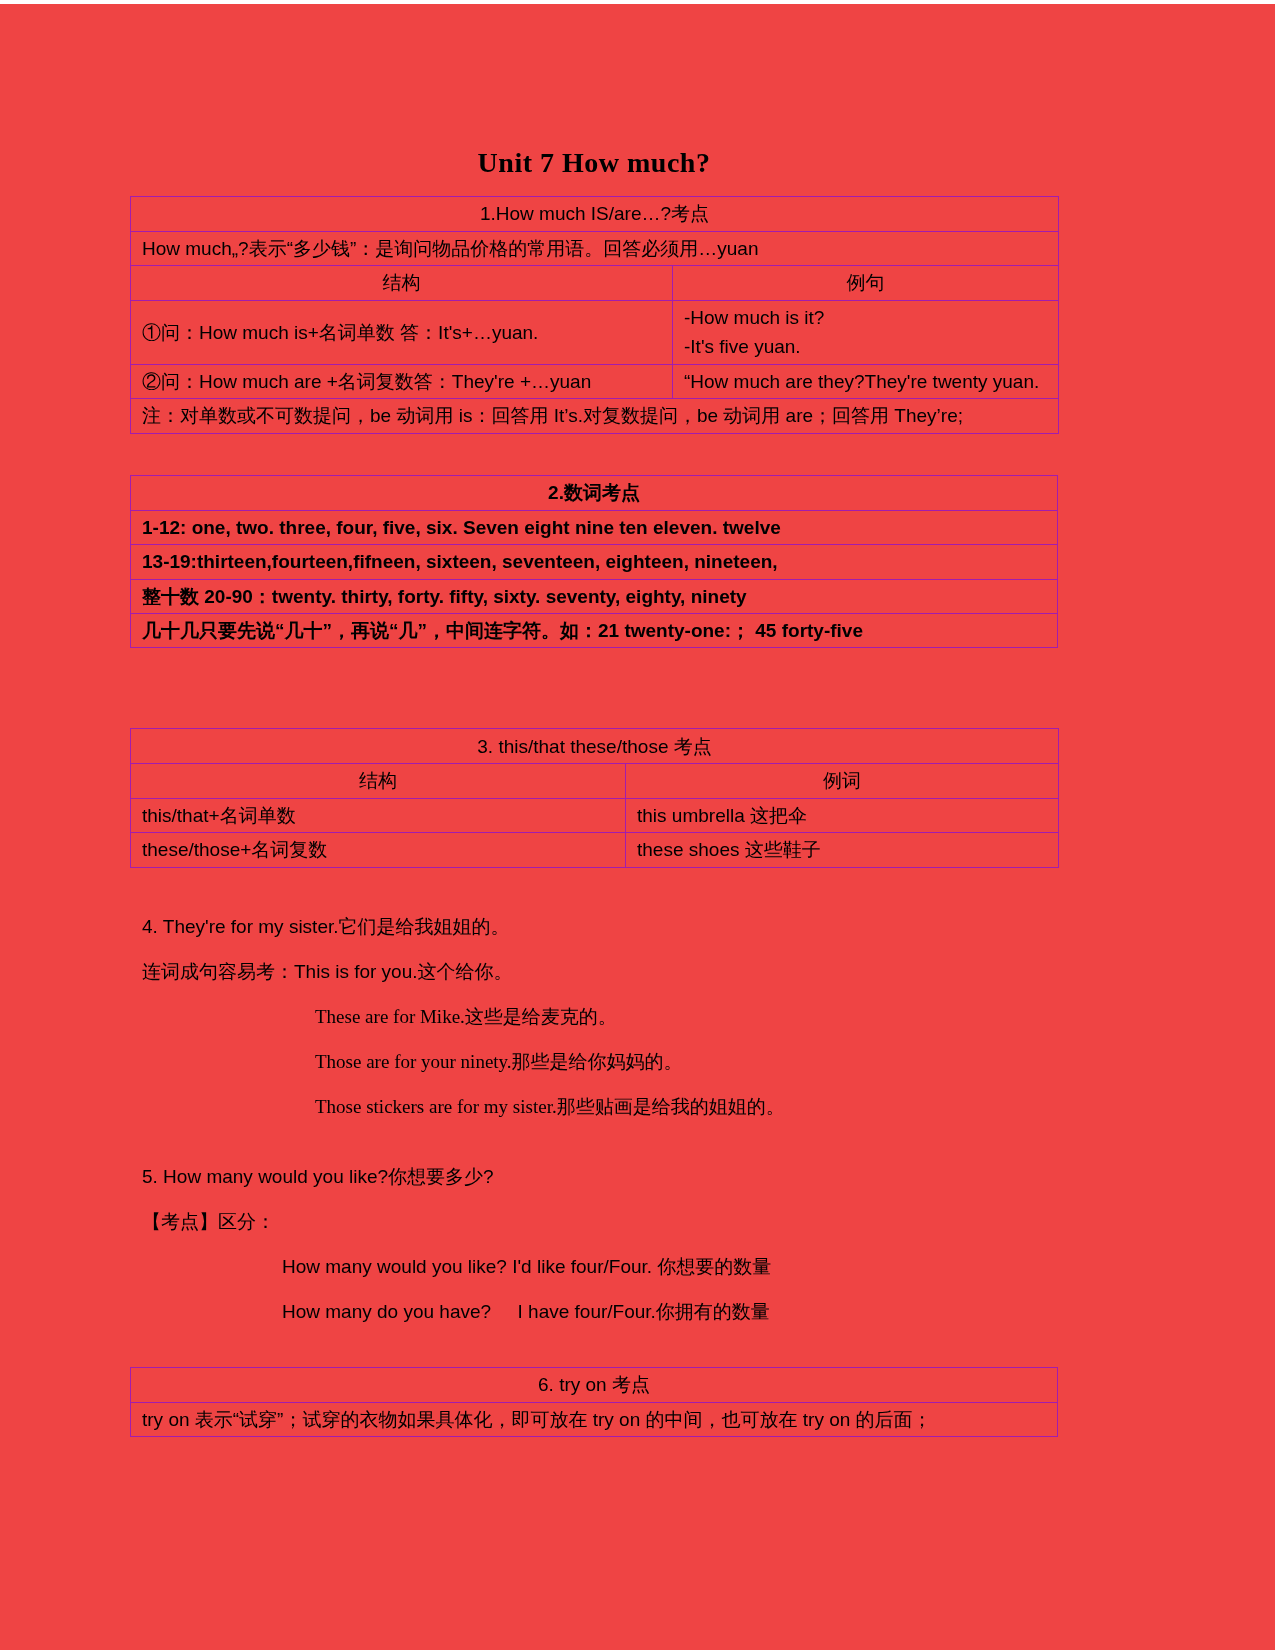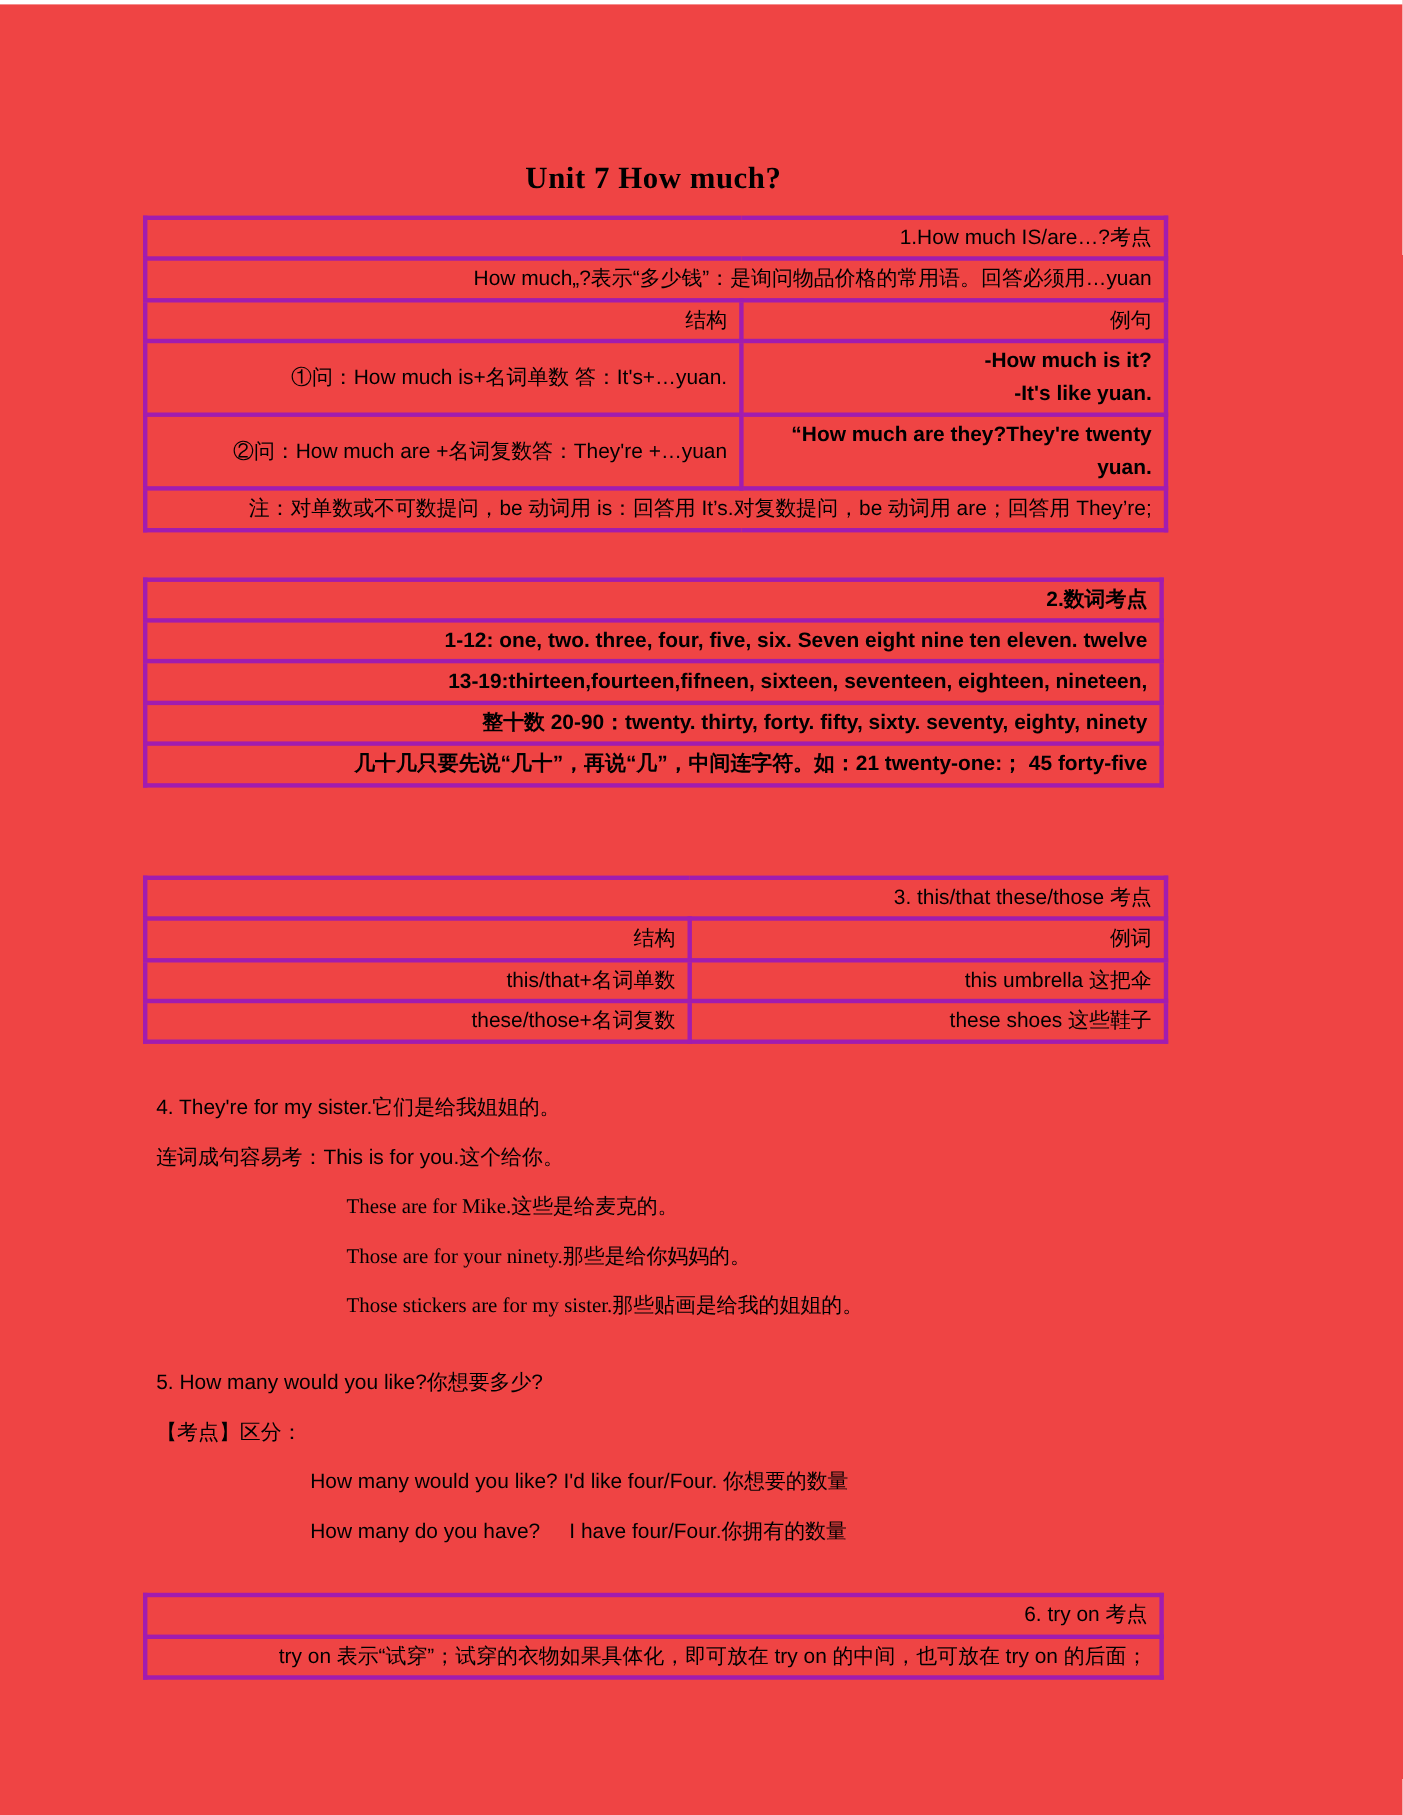--- a/index.html
+++ b/index.html
@@ -26,34 +26,33 @@
     line-height: 34px;
     letter-spacing: 0.5px;
   }
   table.tbl {
     border-collapse: collapse;
     table-layout: fixed;
     width: 928px;
     font-size: 19px;
   }
   table.tbl td {
-    border: 4px solid #a21caf;
+    border: 1px solid #a21caf;
     padding: 2px 11px;
     line-height: 1.55;
     vertical-align: middle;
     overflow: hidden;
-    text-align: right;
   }
   td.c { text-align: center; }
   .t1 { margin-top: 16px; }
   .t2 { margin-top: 41px; font-weight: bold; }
   .t3 { margin-top: 80px; }
   .t6 { margin-top: 42px; }
   .hdr { height: 35px; }
-  .ex-cell { padding-left: 14px; font-weight: bold; }
+  .ex-cell { padding-left: 14px; }
   .para-block { margin-top: 45px; }
   .line {
     font-size: 19px;
     line-height: 27px;
     margin-bottom: 18px;
     padding-left: 12px;
     white-space: pre-wrap;
   }
   .line.indent-a { padding-left: 185px; font-family: Liberation Serif, serif; }
   .line.indent-b { padding-left: 152px; }
@@ -81,21 +80,21 @@
         <td colspan="2">How much„?表示“多少钱”：是询问物品价格的常用语。回答必须用…yuan</td>
       </tr>
       <tr>
         <td class="c">结构</td>
         <td class="c">例句</td>
       </tr>
       <tr>
         <td>①问：How much is+名词单数 答：It's+…yuan.</td>
         <td class="ex-cell">
           <div>-How much is it?</div>
-          <div>-It's like yuan.</div>
+          <div>-It's five yuan.</div>
         </td>
       </tr>
       <tr>
         <td>②问：How much are +名词复数答：They're +…yuan</td>
         <td class="ex-cell">“How much are they?They're twenty yuan.</td>
       </tr>
       <tr>
         <td colspan="2">注：对单数或不可数提问，be 动词用 is：回答用 It’s.对复数提问，be 动词用 are；回答用 They’re;</td>
       </tr>
     </tbody>

